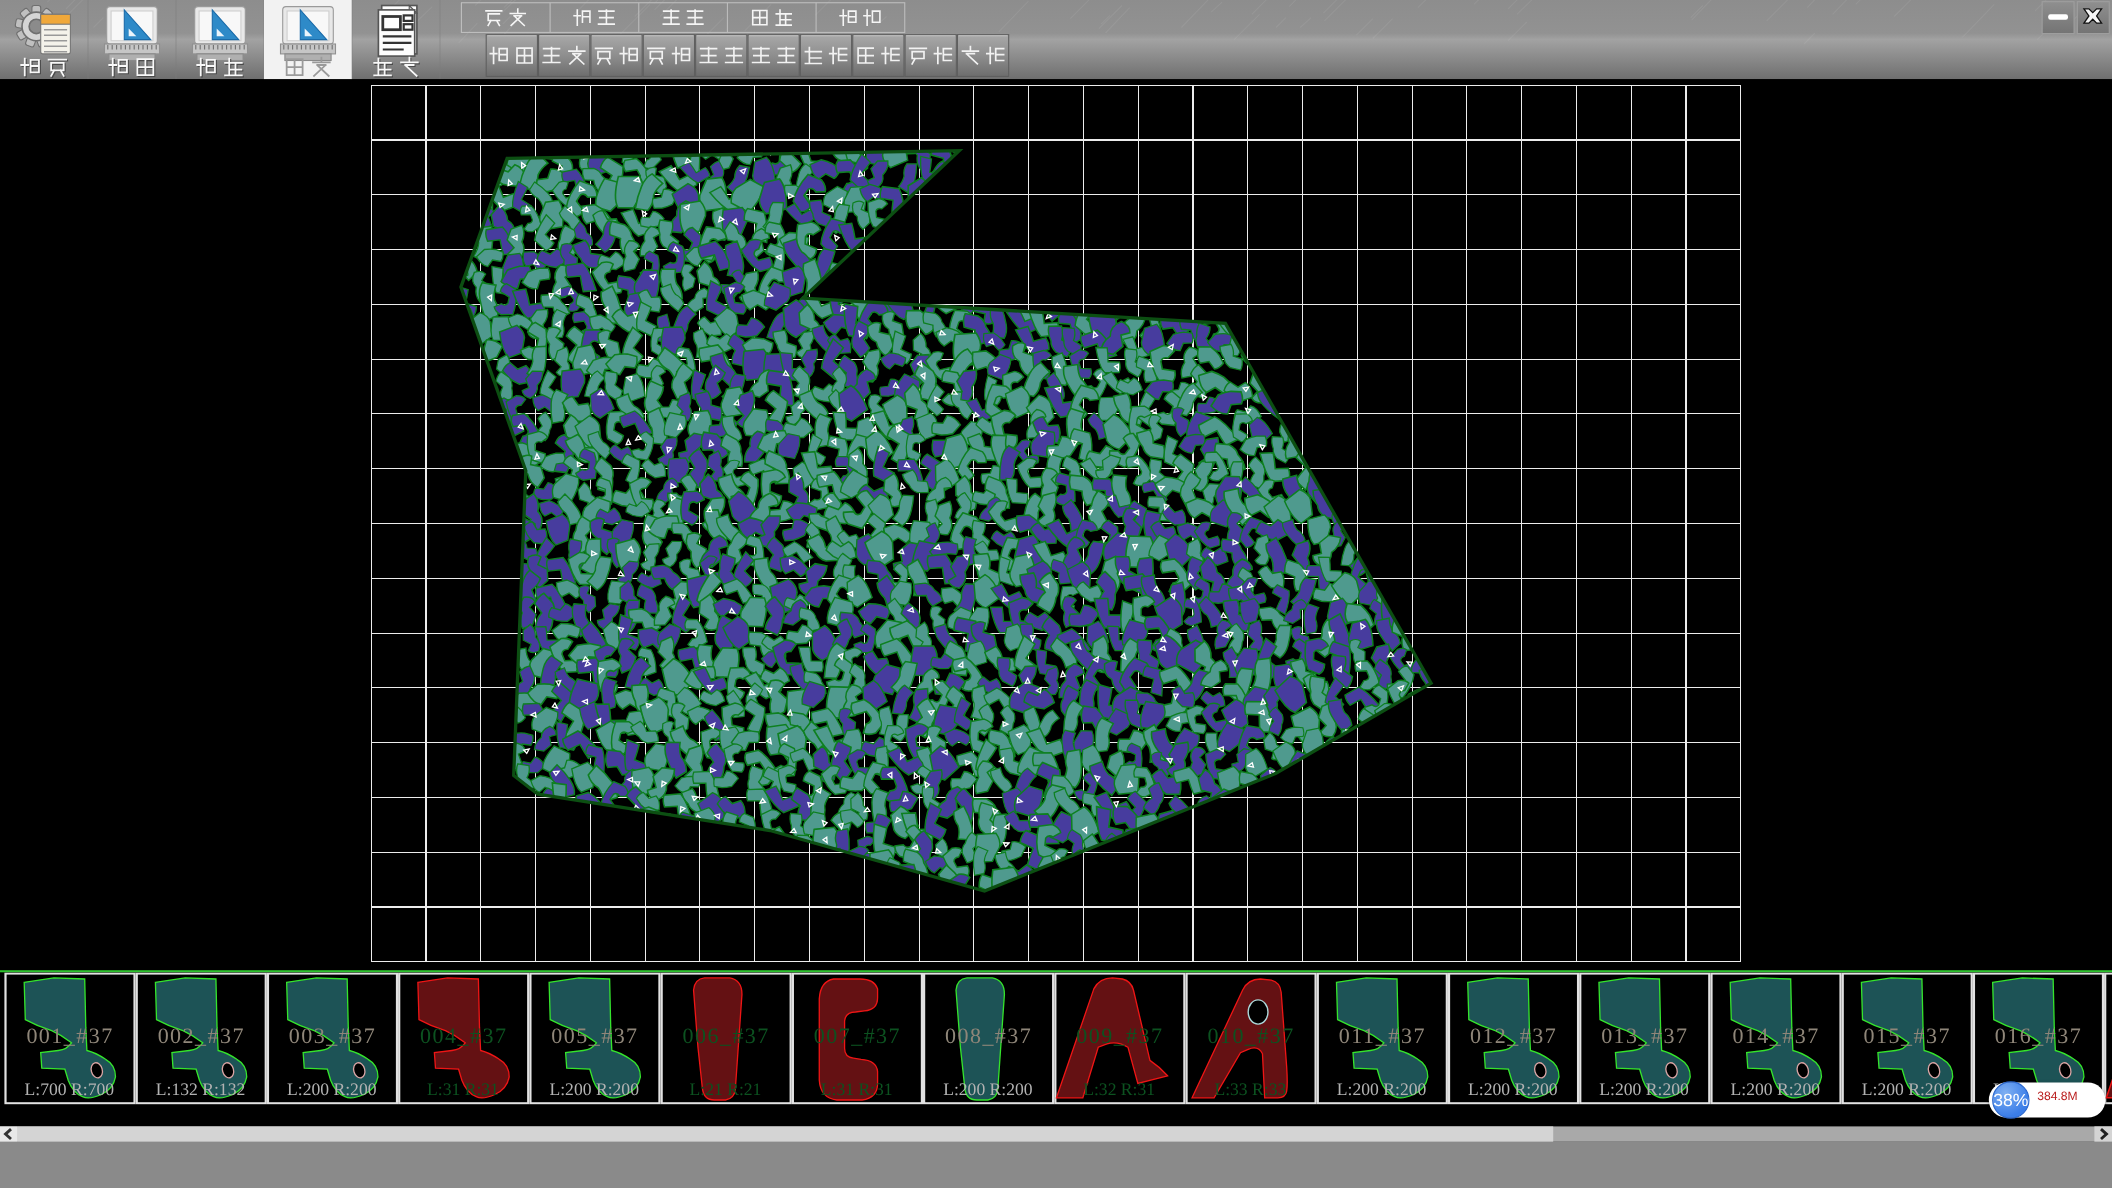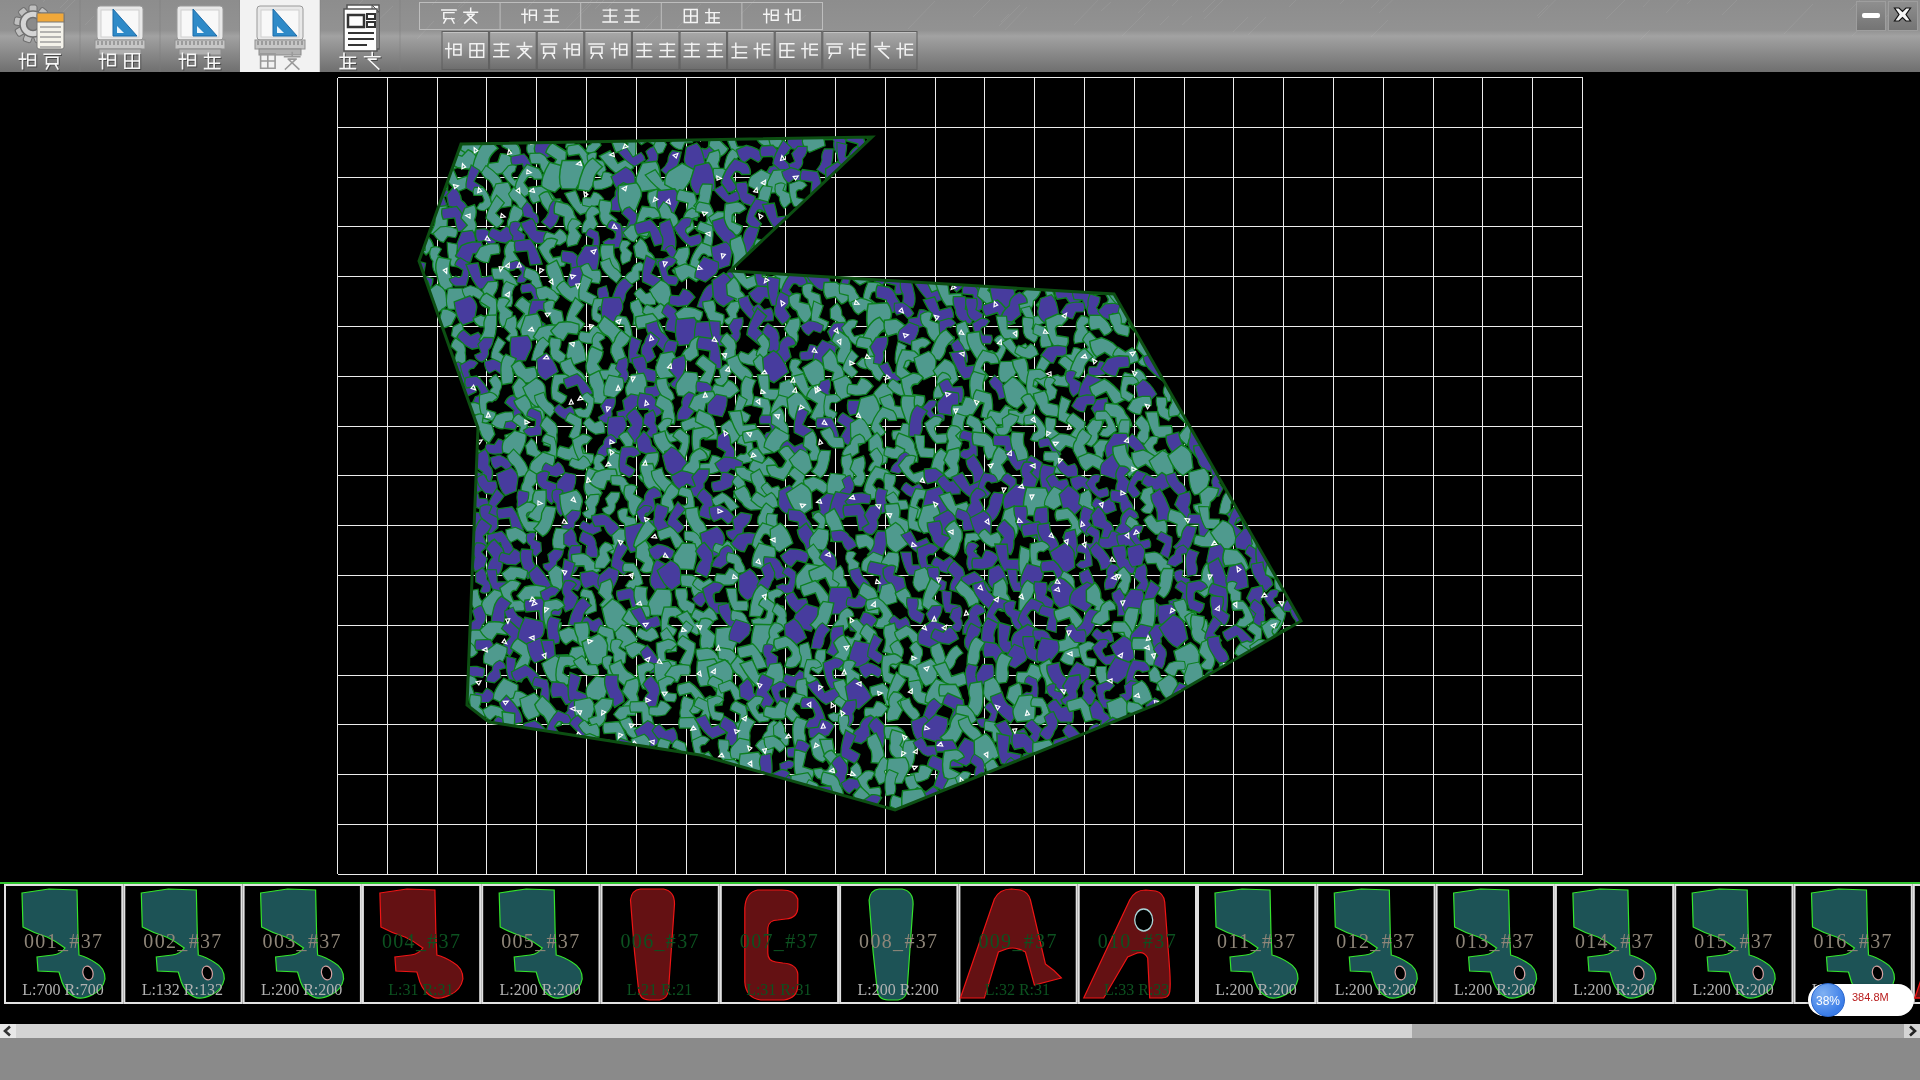--- a/index.html
+++ b/index.html
@@ -4,21 +4,21 @@
 *{margin:0;padding:0;box-sizing:border-box}
 html,body{width:1920px;height:1080px;background:#000;overflow:hidden;font-family:"Liberation Sans",sans-serif}
 #wrap{position:relative;width:1552px;height:1080px}
 .abs{position:absolute}
 #sbar{left:0;top:1024px;width:1920px;height:14px;background:#a9a9a9}
 #sthumb{left:16px;top:0;width:1396px;height:14px;background:#d4d4d4}
 #sleft{left:0;top:0;width:16px;height:14px;background:#e8e8e8}
 #sright{right:0;top:0;width:16px;height:14px;background:#d4d4d4}
 #bbar{left:0;top:1038px;width:1920px;height:42px;background:#8a8a8a}
 #pill{left:1808px;top:984px;width:106px;height:32px;background:#fff;border-radius:16px;box-shadow:0 1px 3px rgba(0,0,0,.4)}
-#pc{position:absolute;left:3px;top:-1px;width:34px;height:34px;border-radius:50%;background:radial-gradient(circle at 35% 30%,#7fb0f2,#3b7de8 70%);border:1px solid #2a66cc;color:#fff;font-size:12px;line-height:34px;text-align:center}
+#pc{position:absolute;left:3px;top:-1px;width:34px;height:34px;border-radius:50%;background:radial-gradient(circle at 35% 30%,#7fb0f2,#3b7de8 70%);border:1px solid #2a66cc;color:#fff;font-size:16px;line-height:34px;text-align:center}
 #pt{position:absolute;left:44px;top:7px;font-size:11px;color:#b91c1c}
 #gline{left:0;top:882px;width:1920px;height:2px;background:#2fc32f}
 </style></head>
 <body>
 <div id="wrap">
 <div class="abs" style="left:0;top:0"><svg id="cv" width="1920" height="1080" viewBox="0 0 1920 1080">
 <defs>
 <path id="q0" d="M-7,-18 L6,-17 Q8,-10 5,-3 L14,3 Q13,11 9,15 L-2,9 Q-7,3 -6,-3 Q-9,-11 -7,-18 Z" stroke="#0e8020" stroke-width="1.5"></path>
           <path id="q1" d="M-15,-7 L-4,-13 Q3,-12 8,-10 L16,-5 Q15,2 11,5 L2,1 L-5,7 Q-12,4 -15,-7 Z" stroke="#0e8020" stroke-width="1.5"></path>
           <path id="q2" d="M-6,-19 L7,-16 Q4,-8 5,-2 Q9,5 7,13 L-4,17 Q-8,6 -9,-4 Q-10,-13 -6,-19 Z" stroke="#0e8020" stroke-width="1.5"></path>

